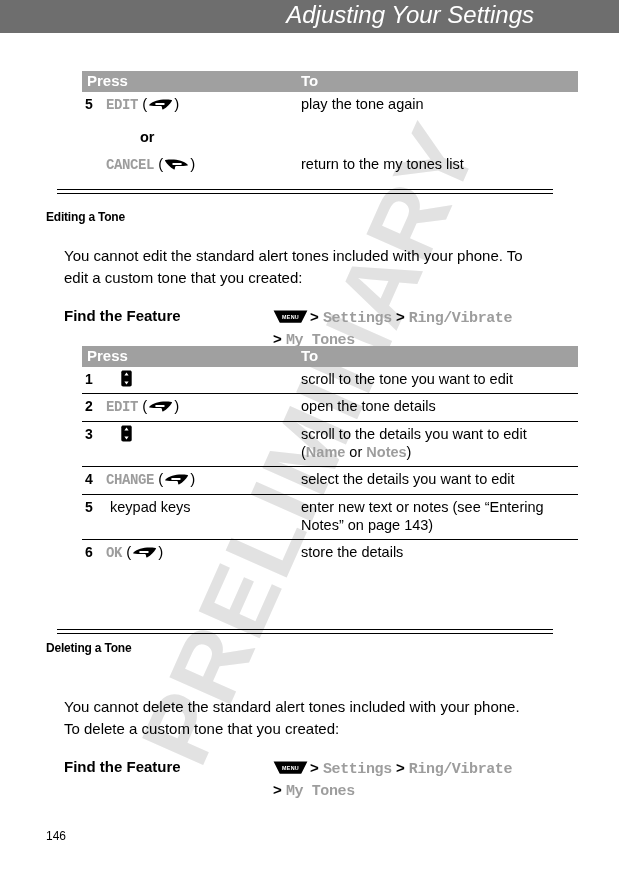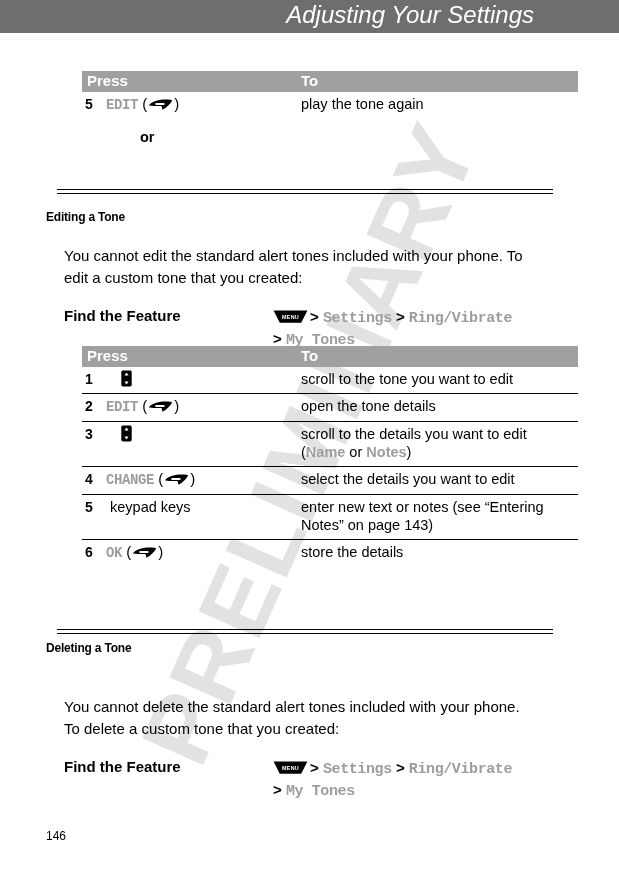--- a/index.html
+++ b/index.html
@@ -236,20 +236,30 @@
                 <rect x="7.2" y="4.1" width="9.5" height="1.9" rx="0.9" fill="#fff"></rect>
               </svg></span><span class="paren">)</span>
         </td>
         <td class="to">play the tone again</td>
       </tr>
       <tr class="norule">
         <td class="num"></td>
         <td class="press" style="padding-left:36px; font-weight:bold; font-size:14.5px; padding-top:9px;">or</td>
         <td class="to"></td>
       </tr>
+      <tr class="norule">
+        <td class="num"></td>
+        <td class="press" style="padding-top:4px;">
+          <span class="ui">CANCEL</span><span class="paren">&nbsp;(</span><span class="key-soft"><svg width="25" height="11" viewBox="0 0 25 11">
+                <path d="M23.5 5.6 C19 1.2 11 -0.2 1.5 0.9 C1.1 1 0.8 1.3 1 1.7 C3 5 6 8.3 10 10.4 C10.4 10.6 10.8 10.4 10.8 10 C10.8 8.6 11.1 7.6 11.7 7 C15.4 7.2 19.6 7.1 23.5 6.6 C23.9 6.5 23.9 5.9 23.5 5.6 Z" fill="#000"></path>
+                <rect x="8.3" y="4.1" width="9.5" height="1.9" rx="0.9" fill="#fff"></rect>
+              </svg></span><span class="paren">)</span>
+        </td>
+        <td class="to" style="padding-top:4px;">return to the my tones list</td>
+      </tr>
     </tbody>
   </table>
   <div class="table-endrule" style="top: 156px;"></div>
 
   <div class="sec-head" style="top: 177px;">Editing a Tone</div>
   <div class="body-para" style="top: 212px;">You cannot edit the standard alert tones included with your phone. To edit a custom tone that you created:</div>
 
   <div class="ftf-label" style="top: 274px;">Find the Feature</div>
   <div class="ftf-path" style="top: 274px;">
     <span class="key-menu"><svg width="35" height="13" viewBox="0 0 35 13">

